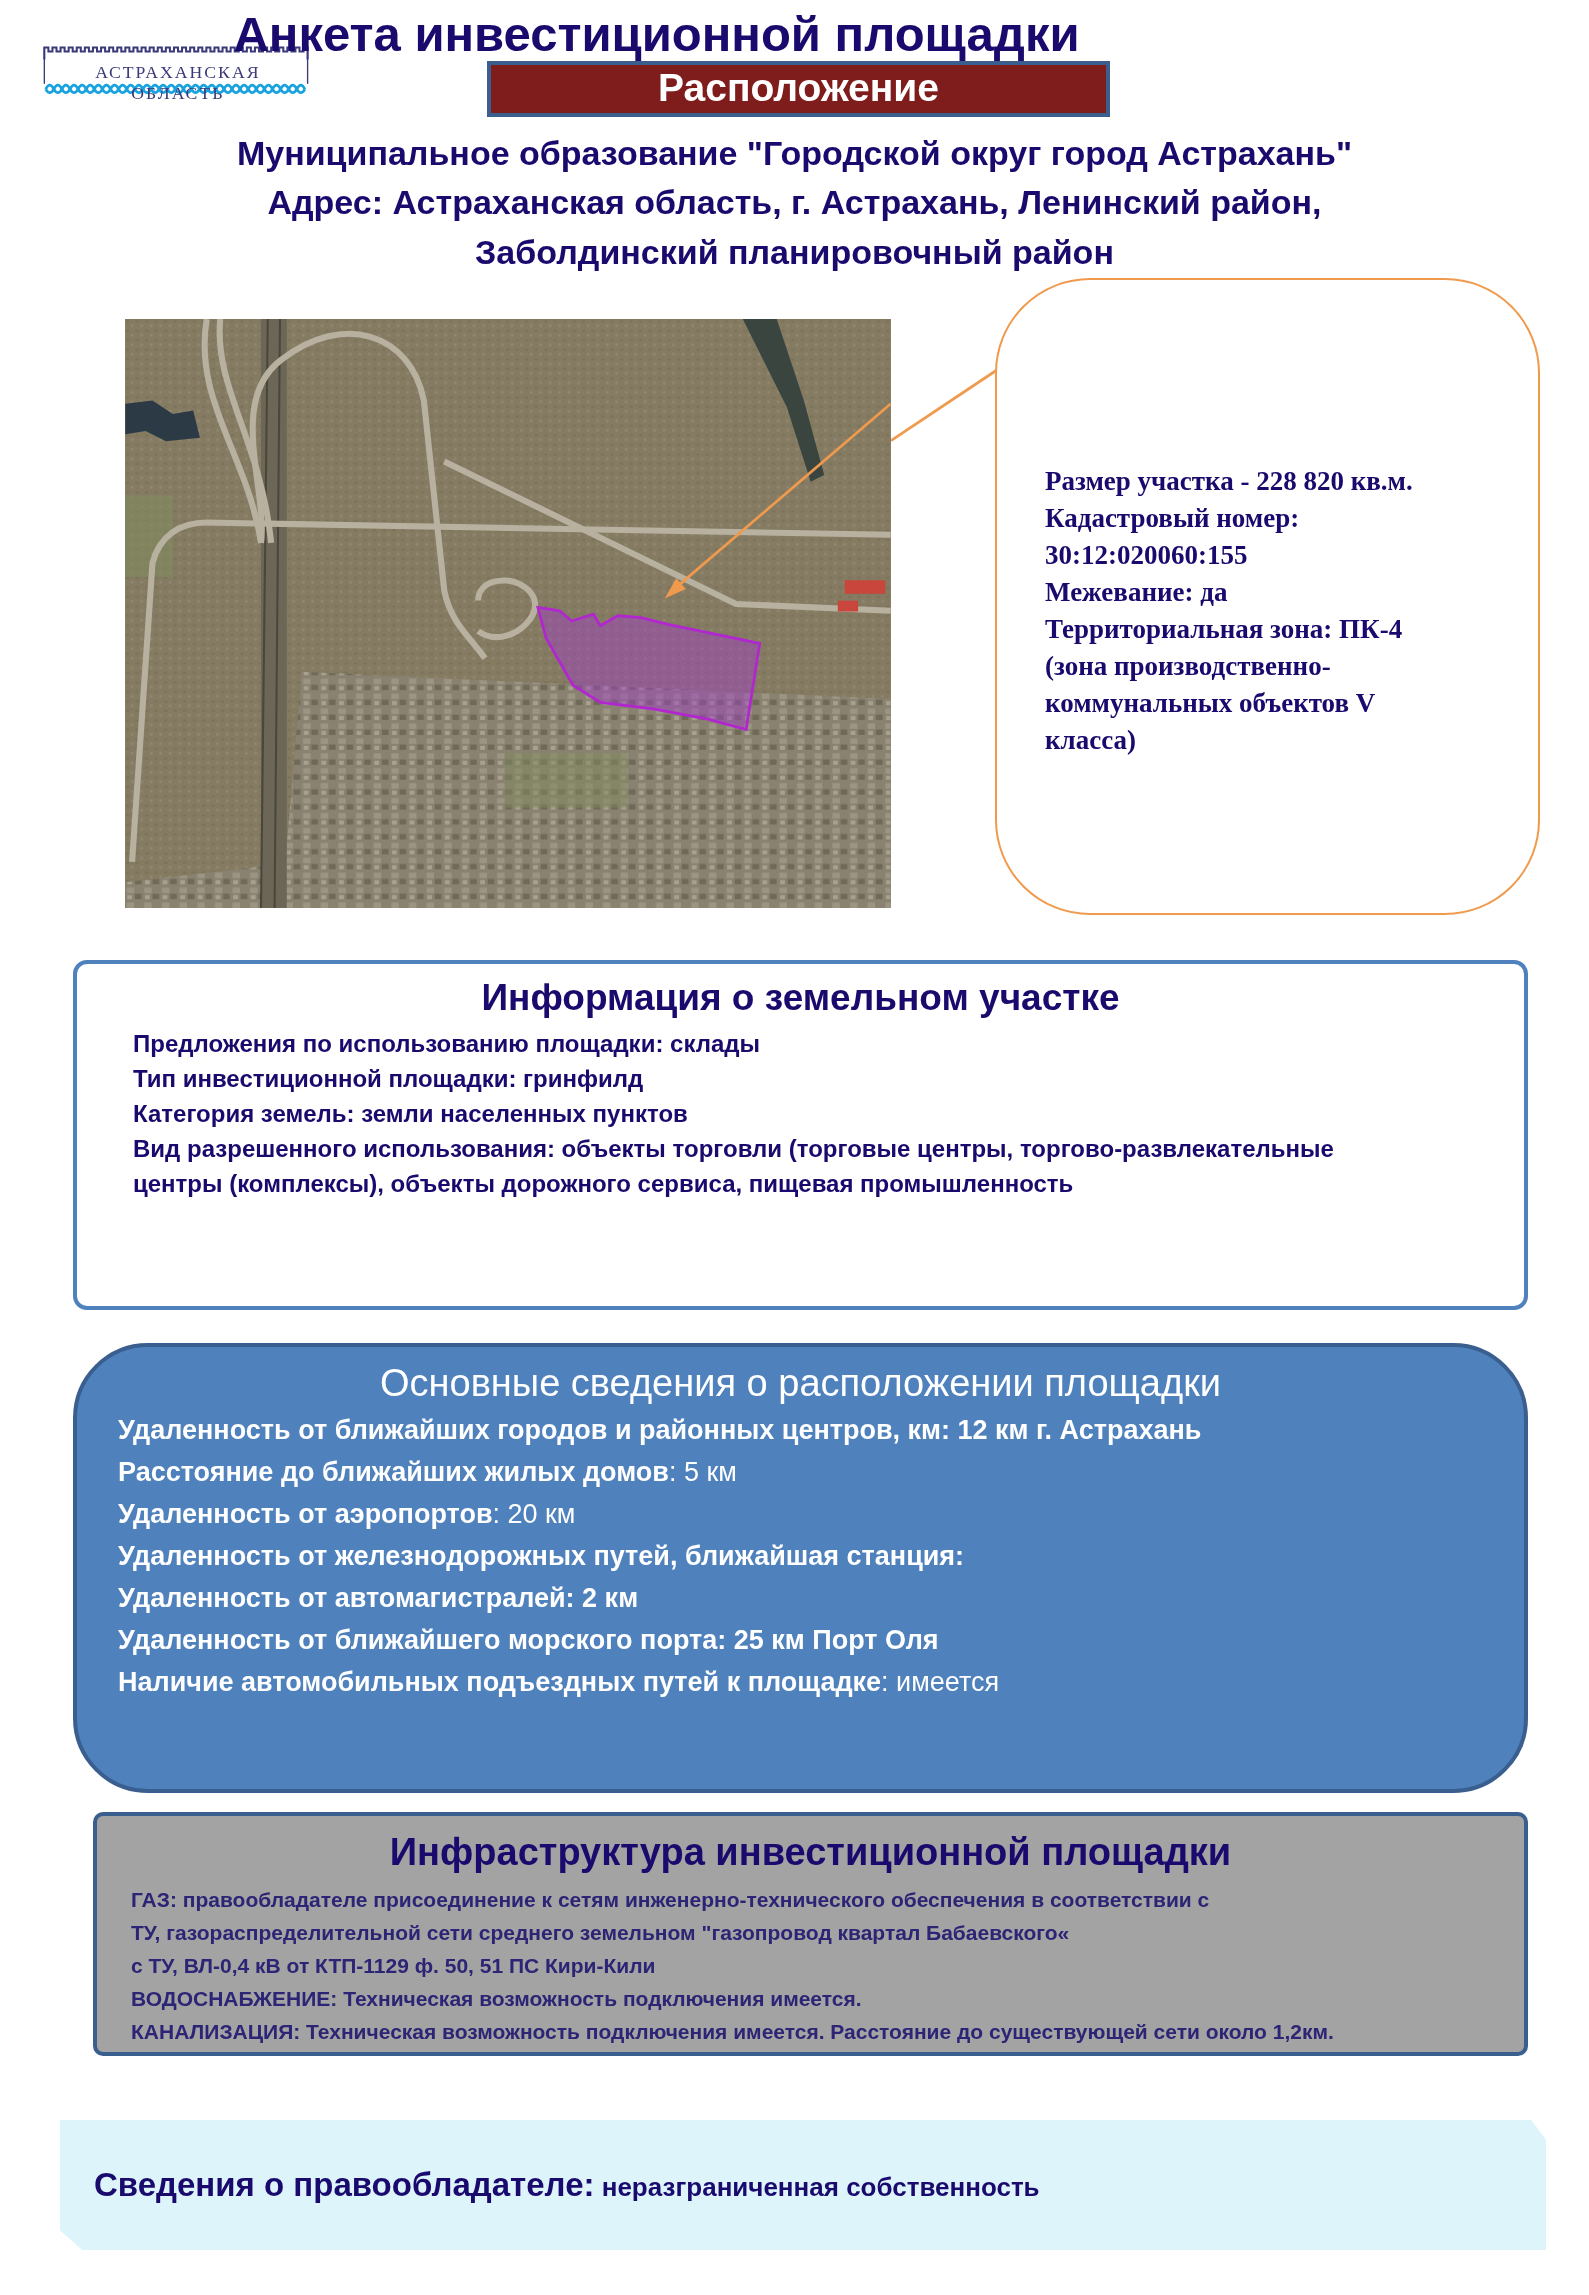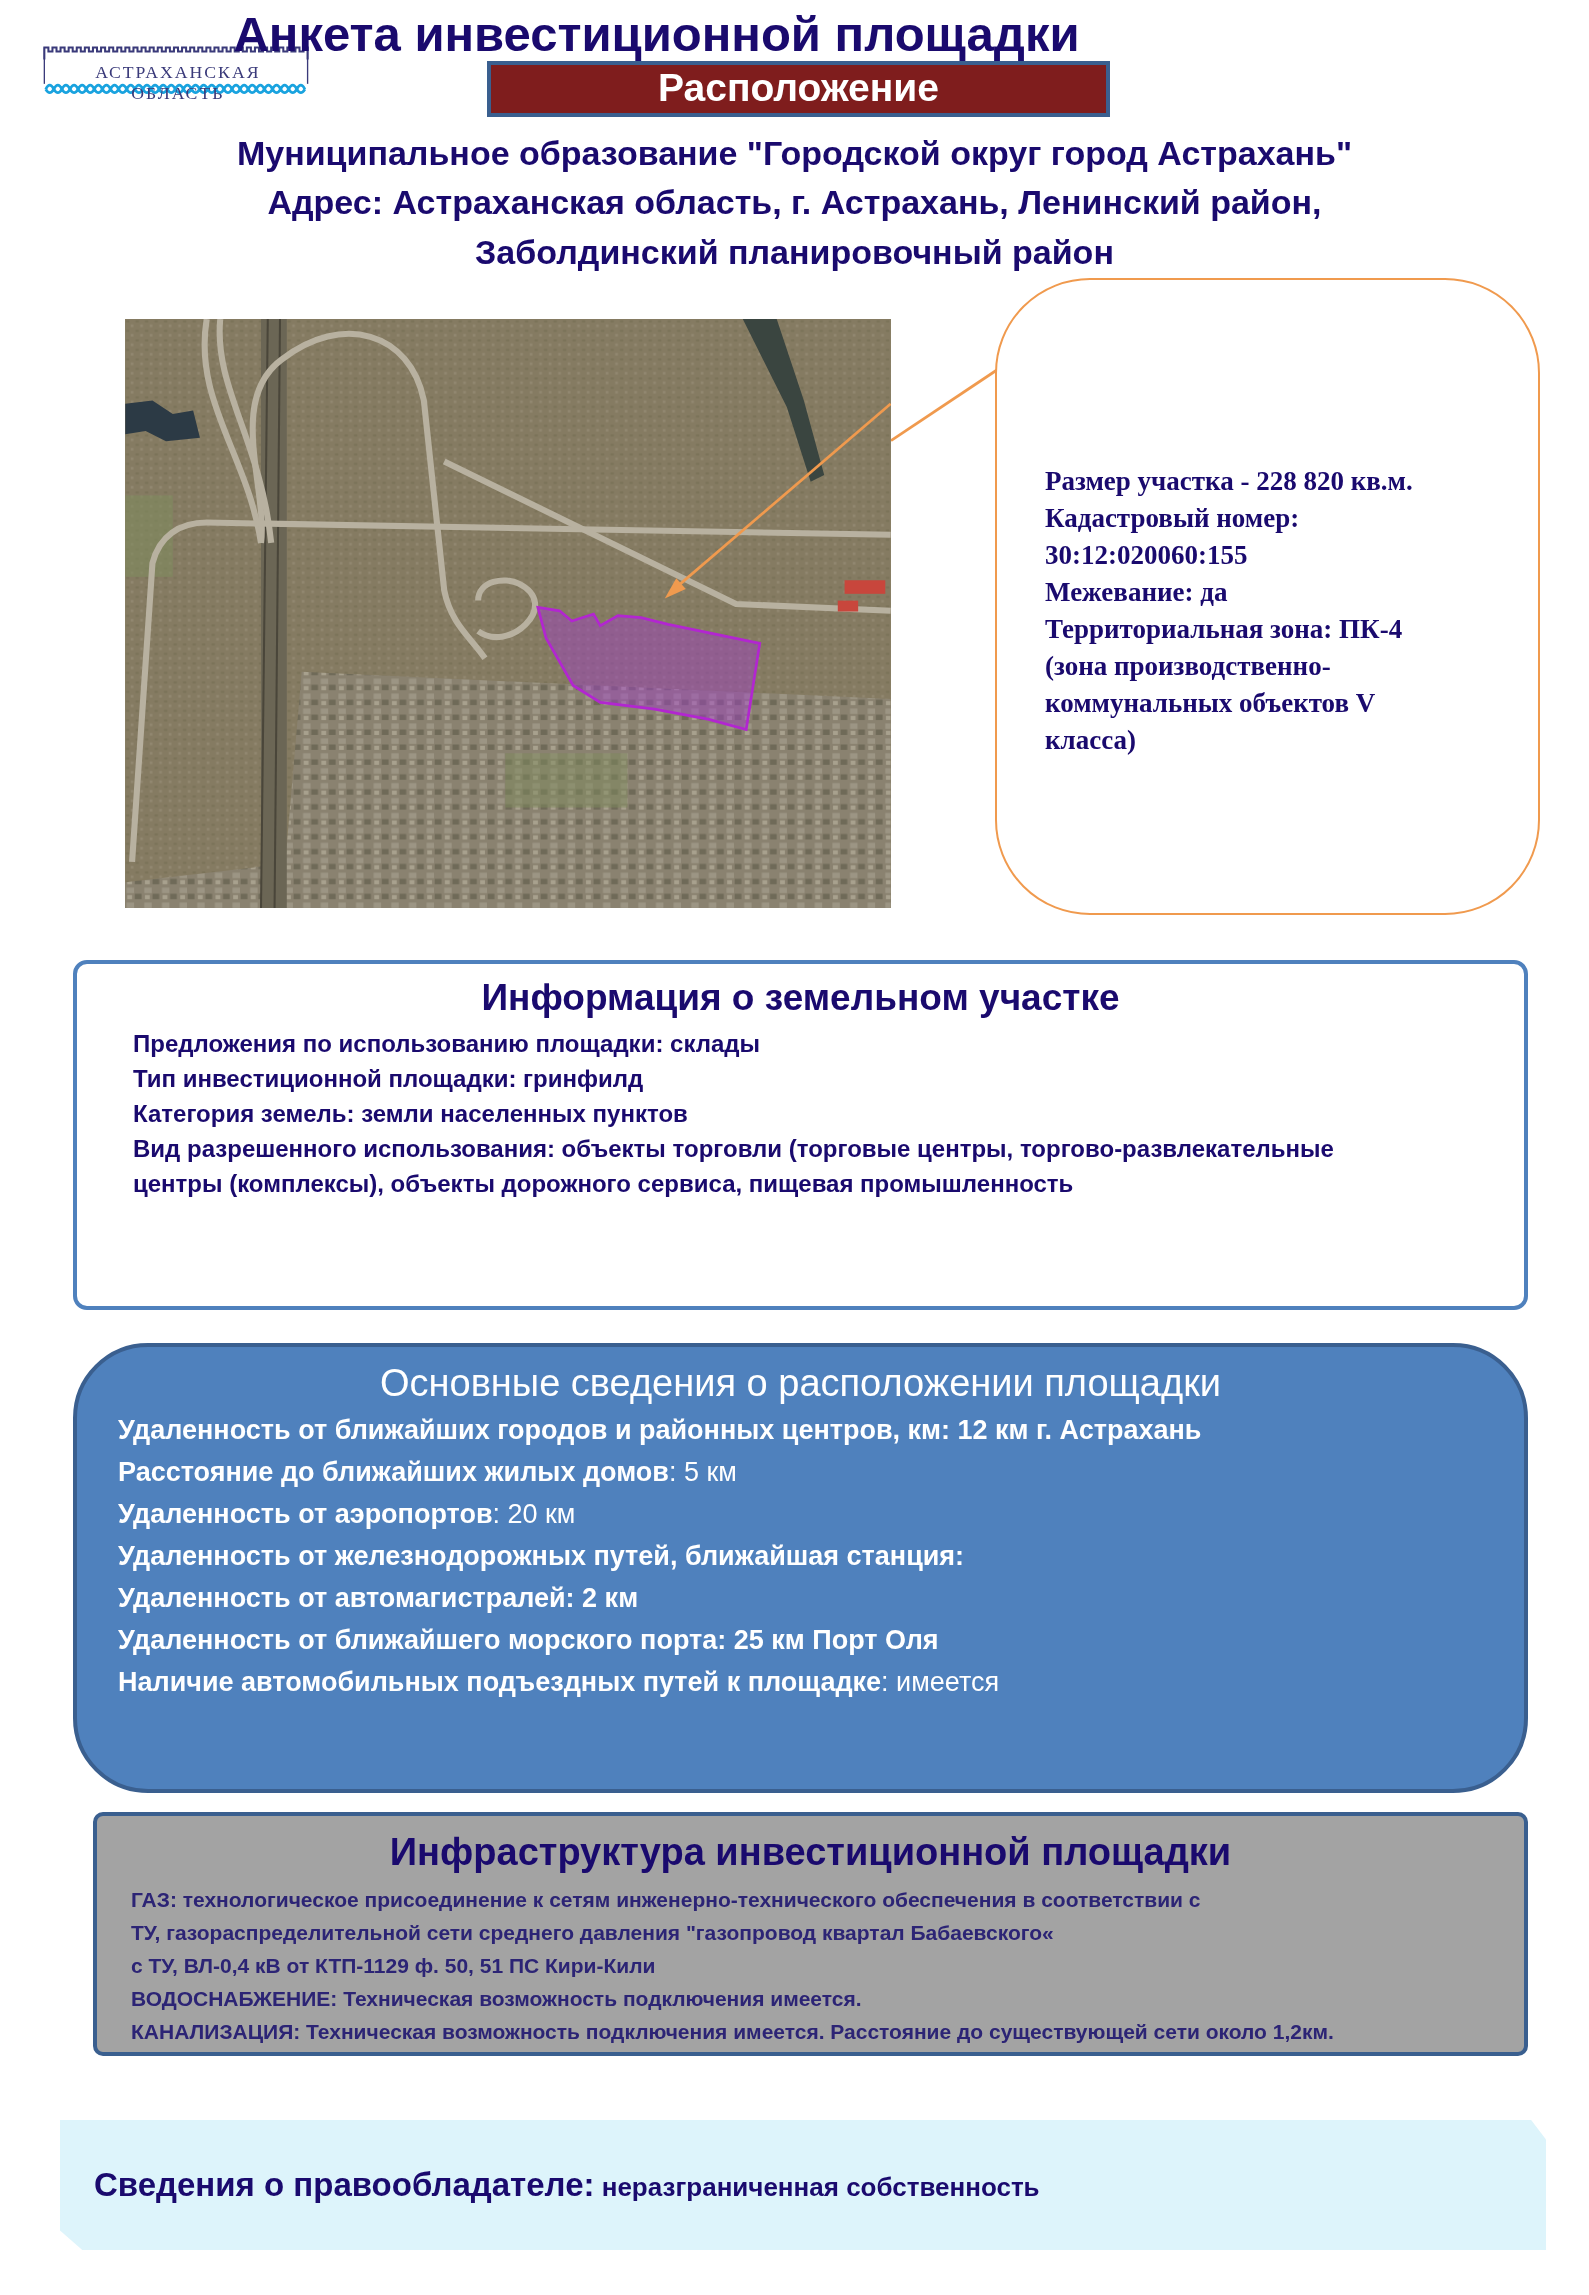--- a/index.html
+++ b/index.html
@@ -174,22 +174,22 @@
     <div><span>Удаленность от железнодорожных путей, ближайшая станция:</span><span></span></div>
     <div><span>Удаленность от  автомагистралей</span><span>: 2 км</span></div>
     <div><span>Удаленность от  ближайшего морского порта:</span><span> 25 км Порт Оля</span></div>
     <div><span>Наличие автомобильных подъездных путей к площадке</span><span class="val-light">: имеется</span></div>
   </div>
 </div>
 
 <div class="abs infra-box">
   <div class="box-title">Инфраструктура инвестиционной площадки</div>
   <div class="infra-lines">
-    <div>ГАЗ: технологическое присоединение к сетям инженерно-технического обеспечения в соответствии с</div>
-    <div>ТУ, газораспределительной сети среднего давления "газопровод квартал  Бабаевского«</div>
+    <div>ГАЗ: правообладателе присоединение к сетям инженерно-технического обеспечения в соответствии с</div>
+    <div>ТУ, газораспределительной сети среднего земельном "газопровод квартал  Бабаевского«</div>
     <div>с ТУ, ВЛ-0,4 кВ от КТП-1129 ф. 50, 51 ПС Кири-Кили</div>
     <div>ВОДОСНАБЖЕНИЕ: Техническая возможность подключения имеется.</div>
     <div>КАНАЛИЗАЦИЯ: Техническая возможность подключения имеется. Расстояние до существующей сети около 1,2км.</div>
   </div>
 </div>
 
 <div class="abs owner-bar">
   <div class="owner-text">
     <span class="owner-label">Сведения о правообладателе:</span><span class="owner-value"> неразграниченная собственность</span>
   </div>

